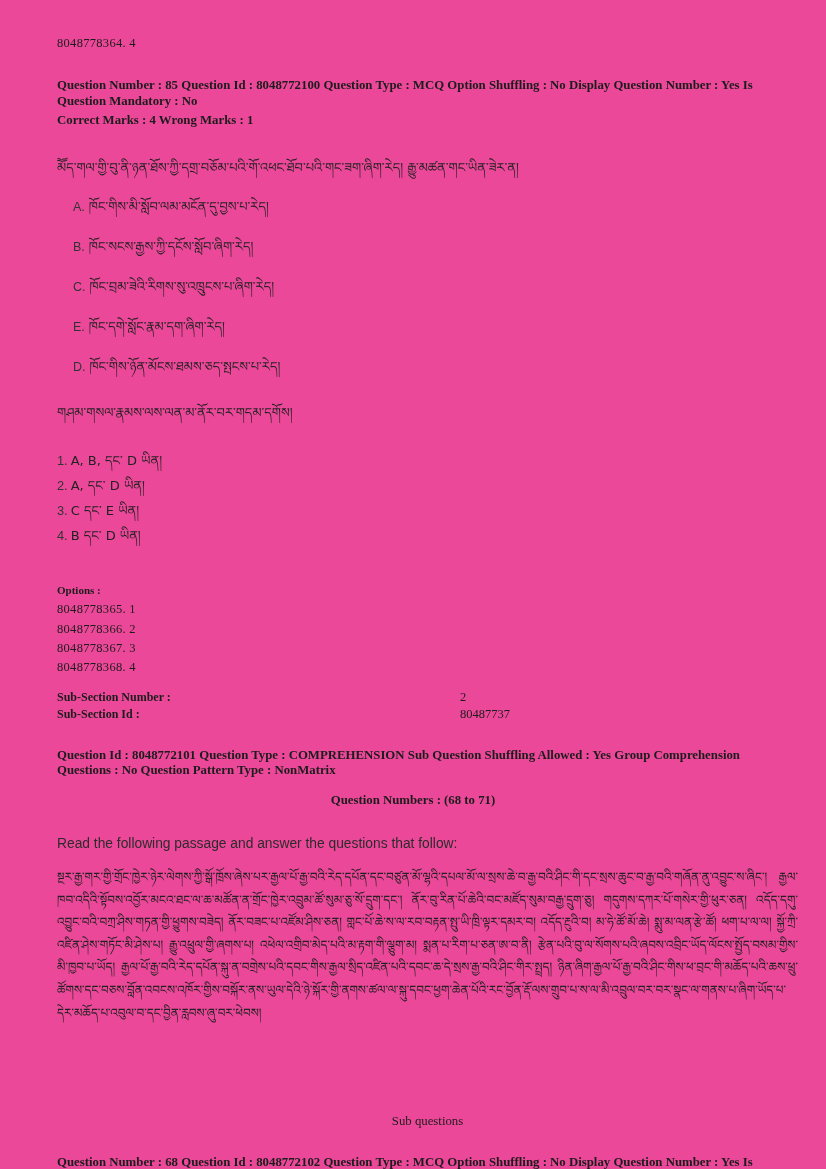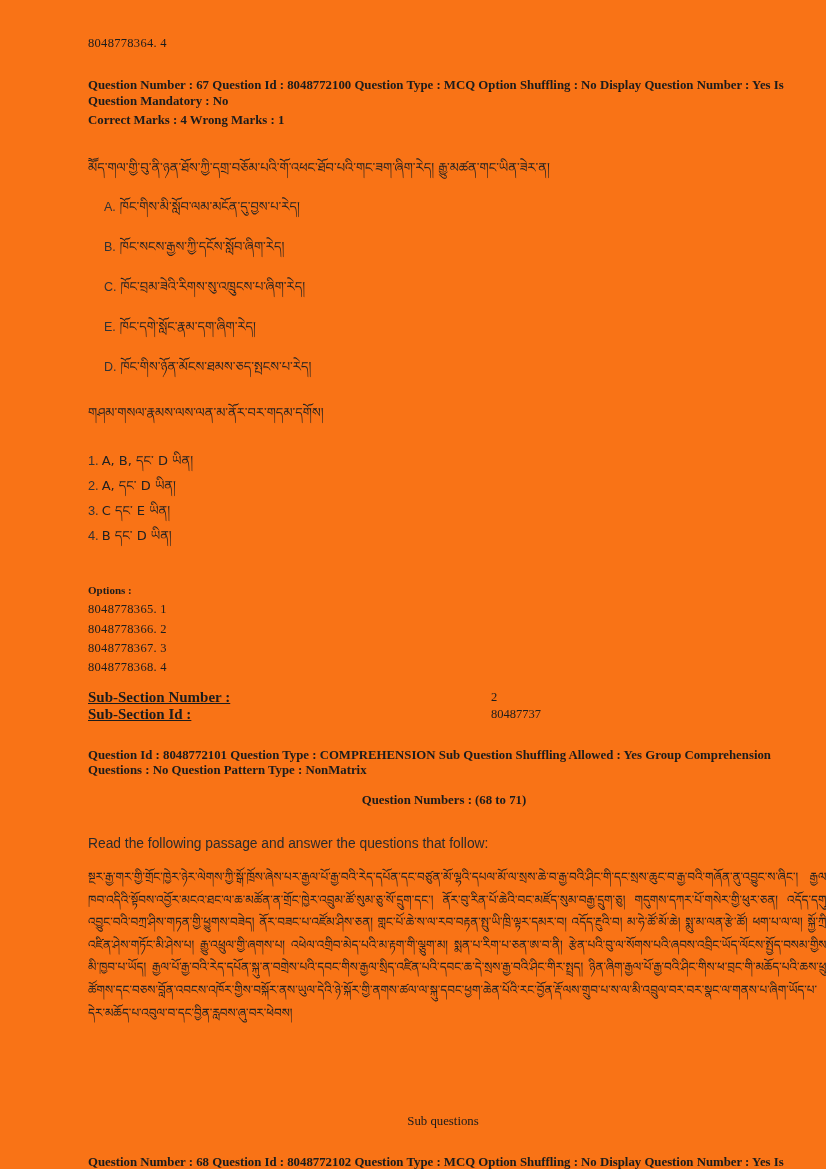--- a/index.html
+++ b/index.html
@@ -1,24 +1,24 @@
 <!DOCTYPE html>
 <html><head>
 <meta charset="utf-8">
 <style>
   html,body { margin:0; padding:0; background:#ffffff; }
   .page {
     position:relative;
     width:826px; height:1169px;
-    background:#f97316;
+    background:#ec4899;
     color:#1c1c1c;
     font-family:"Liberation Serif", serif;
     overflow:hidden;
     box-sizing:border-box;
-    padding:36px 28px 0 88px;
+    padding:36px 28px 0 57px;
   }
   .doc-id {
     font-size:12.5px; line-height:14px;
     letter-spacing:0.3px;
   }
   .bold-meta {
     font-weight:bold;
     font-size:12.8px; line-height:15.8px;
     width:712px;
     margin:0;
@@ -70,24 +70,23 @@
   .option-ids { margin-top:2px; }
   .option-id {
     margin:0;
     font-size:12.5px; line-height:19.2px;
     letter-spacing:0.3px;
   }
   .meta-table { margin-top:12px; }
   .meta-row { display:flex; line-height:17.2px; }
   .meta-label {
     font-weight:bold;
-    font-size:15px;
+    font-size:12px;
     width:403px;
     flex:0 0 403px;
-    text-decoration:underline;
   }
   .meta-value { font-size:12.5px; }
   .comp-header { margin-top:24px; width:735px; }
   .comp-numbers { margin-top:14px;text-align:center; }
   .read-line {
     margin-top:27px;
     font-family:"Liberation Sans", sans-serif;
     font-size:13.8px;
     color:#2b2b2b;
   }
@@ -111,21 +110,21 @@
   .q68-header { margin-top:26px; }
 </style>
 </head>
 <body>
 
 <div class="page">
 
   <div class="doc-id">8048778364. 4</div>
 
   <section>
-    <p class="bold-meta q67-header">Question Number : 67 Question Id : 8048772100 Question Type : MCQ Option Shuffling : No Display Question Number : Yes Is Question Mandatory : No</p>
+    <p class="bold-meta q67-header">Question Number : 85 Question Id : 8048772100 Question Type : MCQ Option Shuffling : No Display Question Number : Yes Is Question Mandatory : No</p>
     <p class="bold-meta marks-line">Correct Marks : 4 Wrong Marks : 1</p>
 
     <p class="tib stem">མཽད་གལ་གྱི་བུ་ནི་ཉན་ཐོས་ཀྱི་དགྲ་བཅོམ་པའི་གོ་འཕང་ཐོབ་པའི་གང་ཟག་ཞིག་རེད། རྒྱུ་མཚན་གང་ཡིན་ཟེར་ན།</p>
 
     <div class="choices">
       <p class="tib choice"><span class="lbl">A.</span><span>ཁོང་གིས་མི་སློབ་ལམ་མངོན་དུ་བྱས་པ་རེད།</span></p>
       <p class="tib choice"><span class="lbl">B.</span><span>ཁོང་སངས་རྒྱས་ཀྱི་དངོས་སློབ་ཞིག་རེད།</span></p>
       <p class="tib choice"><span class="lbl">C.</span><span>ཁོང་བྲམ་ཟེའི་རིགས་སུ་འཁྲུངས་པ་ཞིག་རེད།</span></p>
       <p class="tib choice"><span class="lbl">E.</span><span>ཁོང་དགེ་སློང་རྣམ་དག་ཞིག་རེད།</span></p>
       <p class="tib choice"><span class="lbl">D.</span><span>ཁོང་གིས་ཉོན་མོངས་ཐམས་ཅད་སྤངས་པ་རེད།</span></p>

